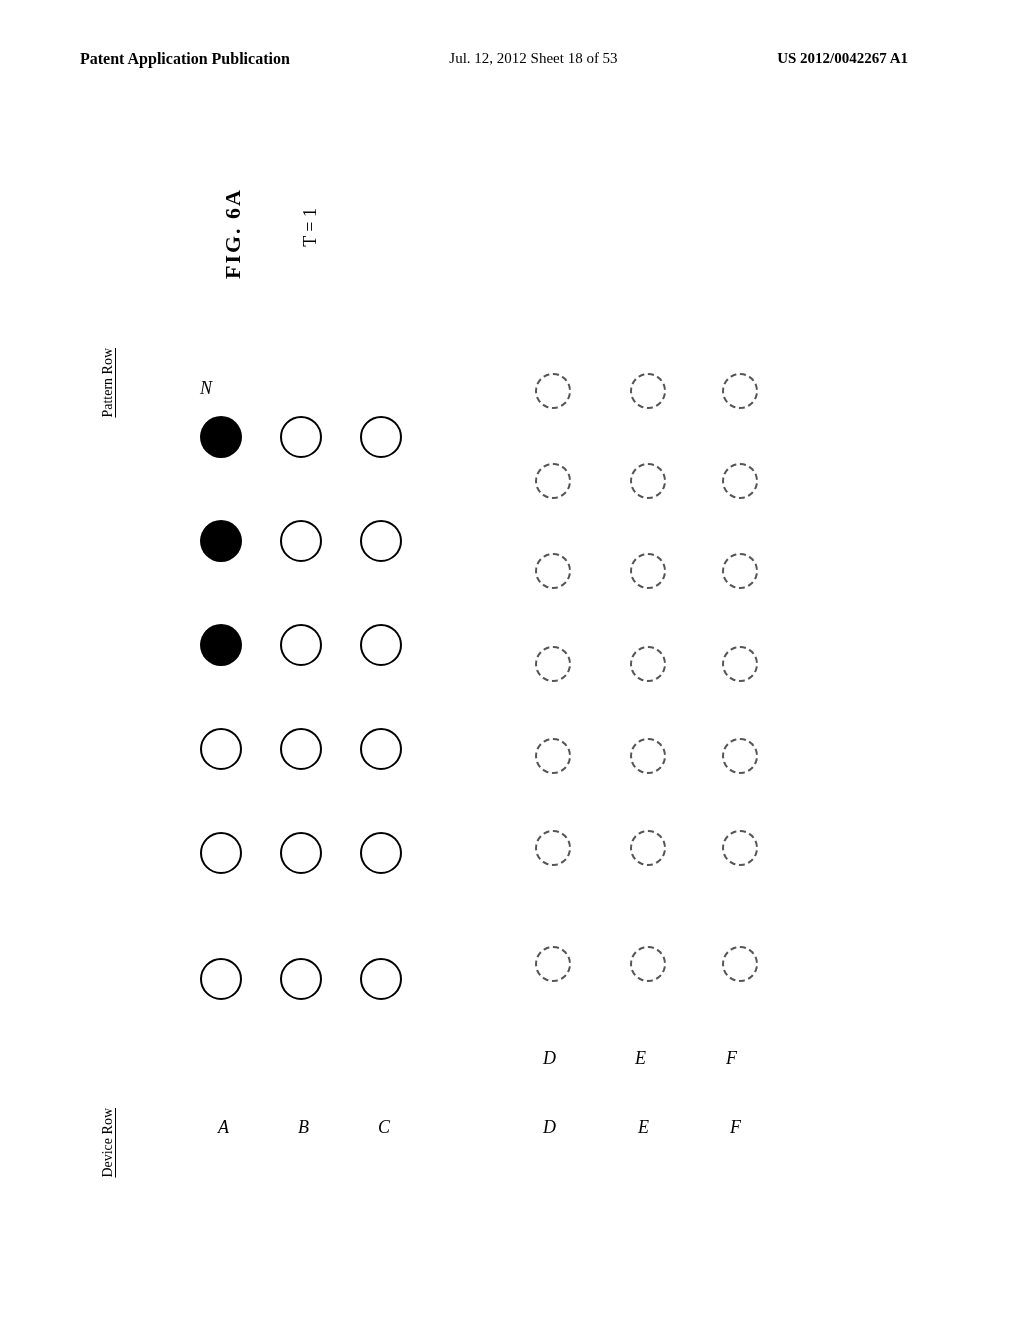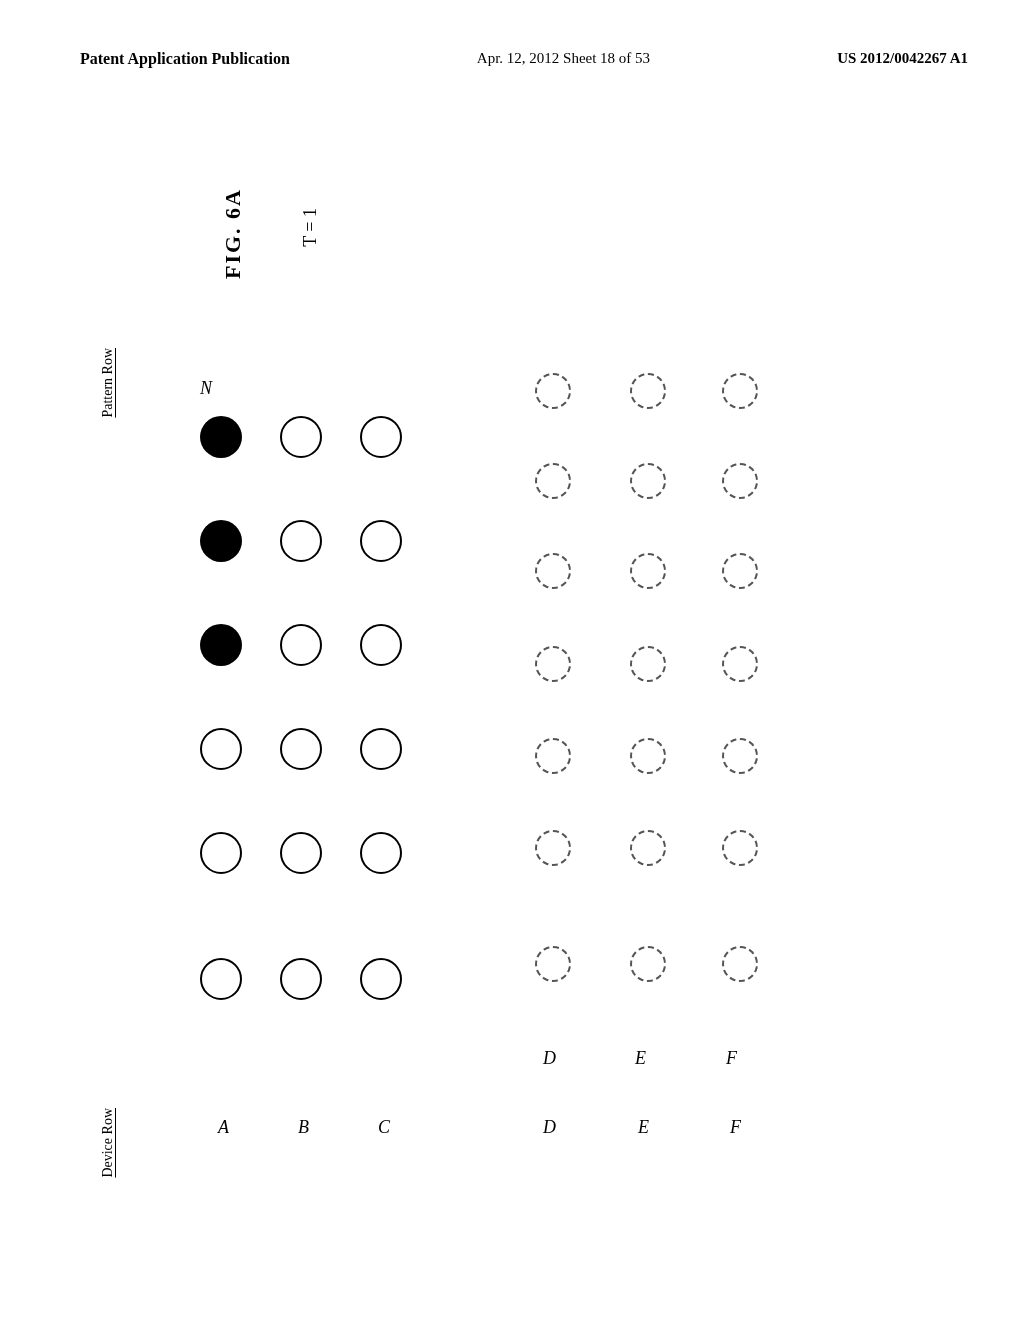--- a/index.html
+++ b/index.html
@@ -9,21 +9,21 @@
       background: #ffffff;
       font-family: 'Times New Roman', Times, serif;
       position: relative;
       overflow: hidden;
     }
 
     .header {
       display: flex;
       justify-content: space-between;
       align-items: flex-start;
-      padding: 50px 56px 0 80px;
+      padding: 50px 116px 0 80px;
       font-size: 15px;
     }
 
     .header-left {
       font-weight: bold;
       font-size: 16px;
     }
 
     .header-center {
       font-size: 15px;
@@ -131,21 +131,21 @@
     .circle-sm {
       width: 36px;
       height: 36px;
     }
   </style>
 </head>
 <body>
 
 <div class="header">
   <div class="header-left">Patent Application Publication</div>
-  <div class="header-center">Apr. 12, 2012  Sheet 18 of 53</div>
+  <div class="header-center">Jul. 12, 2012  Sheet 18 of 53</div>
   <div class="header-right">US 2012/0042267 A1</div>
 </div>
 
 <div class="main-content">
 
   <div class="fig-label">FIG. 6A</div>
 
   <div class="t-label">T = 1</div>
 
   <div class="pattern-row-label">Pattern Row</div>

